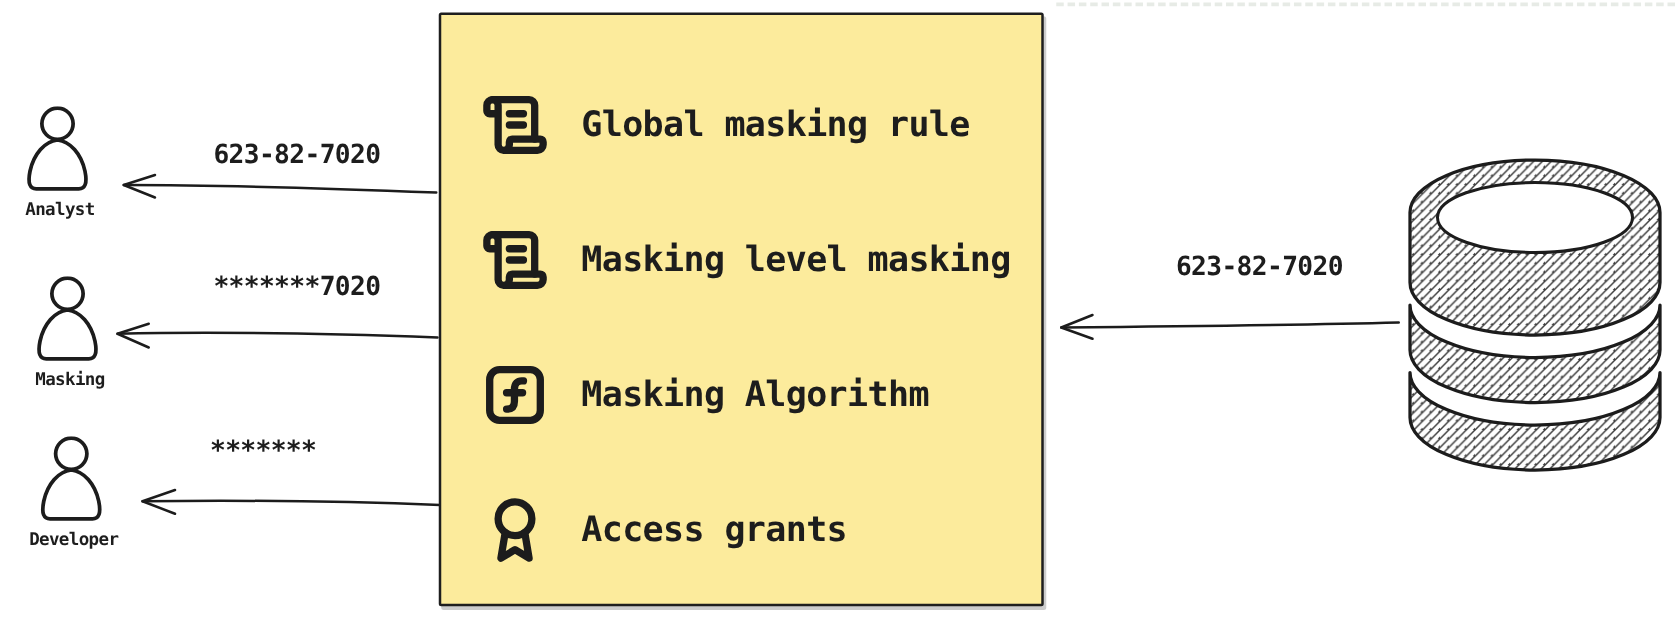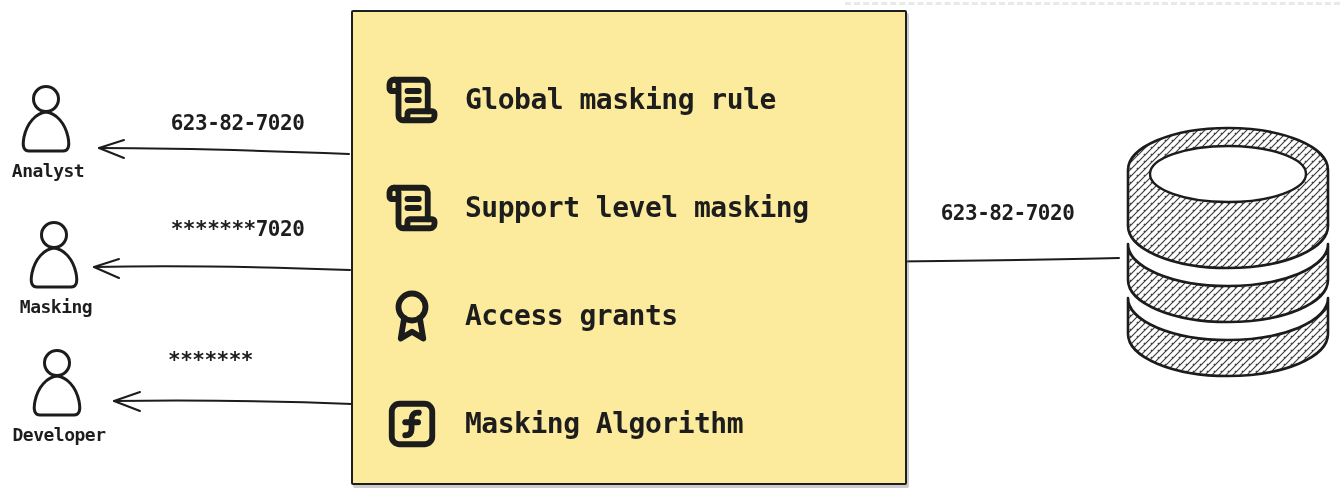--- a/index.html
+++ b/index.html
@@ -4,26 +4,26 @@
 <style>
   html,body{margin:0;padding:0;}
   body{
     width:1340px;height:504px;position:relative;background:#ffffff;overflow:hidden;
     font-family:"DejaVu Sans Mono","Liberation Mono",monospace;color:#1d1d1d;
   }
   .abs{position:absolute;}
   
   .persona{position:absolute;display:flex;flex-direction:column;align-items:center;}
   .persona svg{display:block;}
-  .persona-label{font-size:18px;font-weight:600;margin-top:1px;white-space:nowrap;letter-spacing:-0.5px;}
+  .persona-label{font-size:14px;font-weight:600;margin-top:1px;white-space:nowrap;letter-spacing:-0.5px;}
   
   .value-label{position:absolute;font-size:21px;font-weight:600;text-align:center;white-space:nowrap;line-height:1.1;letter-spacing:-0.5px;}
   
   .mask-box{
-    position:absolute;left:351px;top:10px;width:556px;height:475px;
+    position:absolute;left:351px;top:10px;width:484px;height:475px;
     border:2.5px solid #1e1e1e;border-radius:2px;
     box-shadow:2px 3px 0 rgba(110,110,110,0.35);
     display:flex;flex-direction:column;gap:51px;padding-top:59px;box-sizing:border-box;
   }
   .mask-row{display:flex;align-items:center;height:57px;padding-left:32px;}
   .mask-row svg{flex:0 0 auto;}
   .mask-row-label{font-size:28px;font-weight:600;margin-left:26px;white-space:nowrap;letter-spacing:-0.5px;}
   .arrow-svg{position:absolute;overflow:visible;}
   .dashed-top{position:absolute;left:845px;top:2px;width:495px;border-top:3px dashed #e7ebe6;}
   svg .ink{stroke:#1c1c1c;fill:none;stroke-linecap:round;stroke-linejoin:round;}
@@ -95,42 +95,42 @@
 
   <div class="mask-row">
     <svg width="54" height="54" viewBox="0 0 24 24">
       <g class="ink" stroke-width="2.6">
         <path d="M19 17V5a2 2 0 0 0-2-2H4"></path>
         <path d="M8 21h12a2 2 0 0 0 2-2v-1a1 1 0 0 0-1-1H11a1 1 0 0 0-1 1v1a2 2 0 1 1-4 0V5a2 2 0 1 0-4 0v2a1 1 0 0 0 1 1h3"></path>
         <path d="M15 8h-5"></path>
           <path d="M15 12h-5"></path>
       </g>
     </svg>
-    <span class="mask-row-label">Support level masking</span>
-  </div>
-
-  <div class="mask-row">
-    <svg width="54" height="58" viewBox="0 0 24 24">
-      <g class="ink" stroke-width="2.6">
-        <circle cx="12" cy="8" r="6"></circle>
-        <path d="M15.477 12.89 17 22l-5-3-5 3 1.523-9.11"></path>
-      </g>
-    </svg>
-    <span class="mask-row-label">Access grants</span>
+    <span class="mask-row-label">Masking level masking</span>
   </div>
 
   <div class="mask-row">
     <svg width="54" height="54" viewBox="0 0 24 24">
       <g class="ink" stroke-width="2.6">
         <rect width="18" height="18" x="3" y="3" rx="3.5"></rect>
         <path d="M9 17c2 0 2.8-1 2.8-2.8V10c0-2 1-3.3 3.2-3"></path>
         <path d="M9 11.2h5.7"></path>
       </g>
     </svg>
     <span class="mask-row-label">Masking Algorithm</span>
+  </div>
+
+  <div class="mask-row">
+    <svg width="54" height="58" viewBox="0 0 24 24">
+      <g class="ink" stroke-width="2.6">
+        <circle cx="12" cy="8" r="6"></circle>
+        <path d="M15.477 12.89 17 22l-5-3-5 3 1.523-9.11"></path>
+      </g>
+    </svg>
+    <span class="mask-row-label">Access grants</span>
   </div>
 
 </div>
 
 <svg class="abs" style="left:1124px;top:120px;" width="208" height="268" viewBox="0 0 208 268">
   <defs>
     <pattern id="dbhatch" width="7" height="7" patternUnits="userSpaceOnUse">
       <path d="M-1,8 L8,-1 M2.5,10.5 L10.5,2.5 M-4.5,4.5 L4.5,-4.5" stroke="#3c3c3c" stroke-width="1.2" fill="none"></path>
     </pattern>
   </defs>

